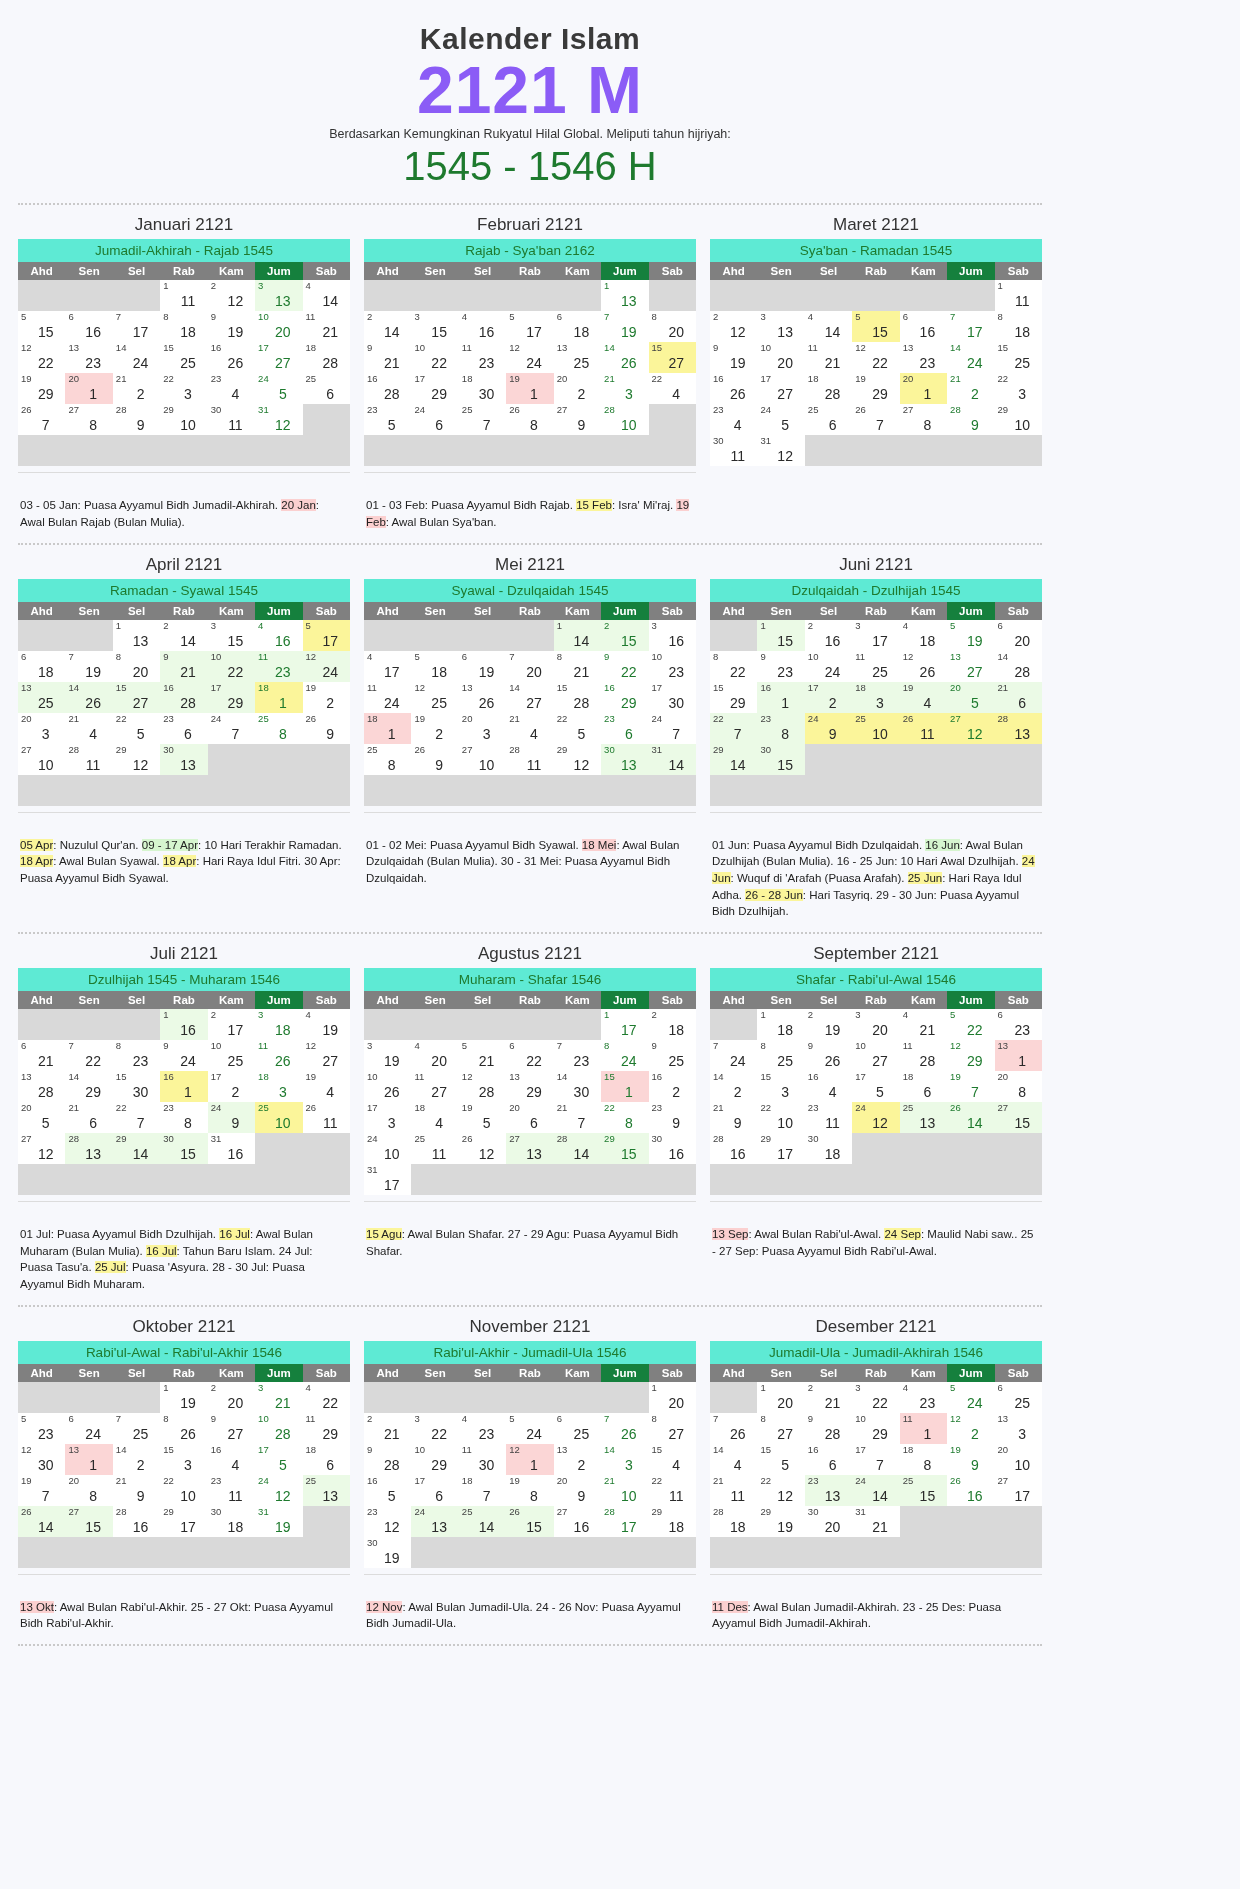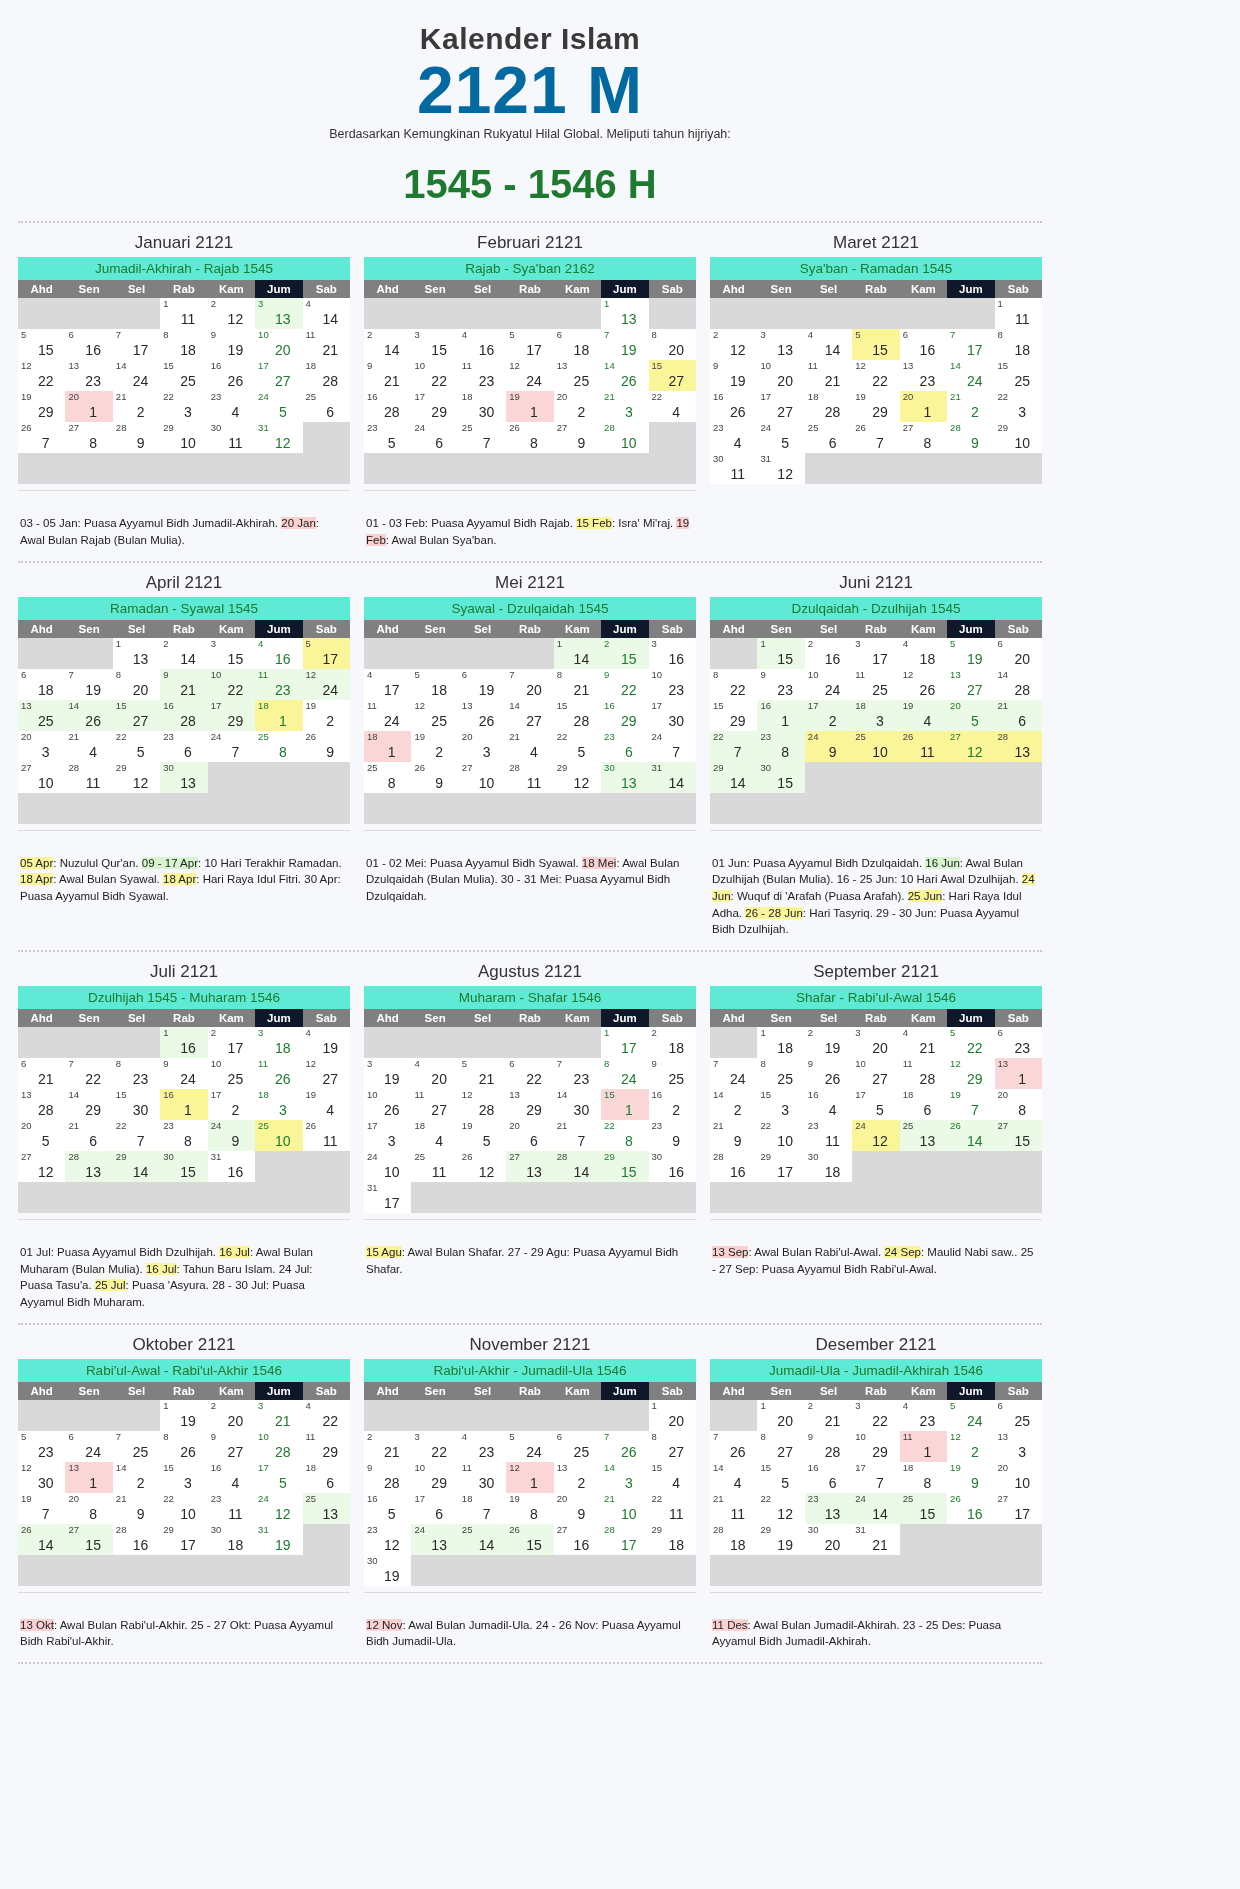--- a/index.html
+++ b/index.html
@@ -10,29 +10,29 @@
     font-family: "Liberation Sans", sans-serif;
   }
   .page { width: 1060px; padding: 14px 18px 20px 18px; }
 
   
   .header { text-align: center; padding: 8px 0 14px 0; }
   .header .h-title {
     font-size: 30px; font-weight: bold; color: #3a3a3a; letter-spacing: .5px;
   }
   .header .h-year {
-    font-size: 66px; font-weight: bold; color: #0369a1; line-height: 1.05;
+    font-size: 66px; font-weight: bold; color: #8b5cf6; line-height: 1.05;
     letter-spacing: 1px;
   }
   .header .h-sub {
     font-size: 12.5px; color: #333; margin-top: 2px;
   }
   .header .h-hijri {
-    font-size: 40px; font-weight: bold; color: #1e7a2e; line-height: 1.15;
-    margin-top: 20px;
+    font-size: 40px; font-weight: normal; color: #1e7a2e; line-height: 1.15;
+    margin-top: 2px;
   }
 
   
   .row {
     display: flex;
     gap: 14px;
     border-top: 2px dotted #c9c9c9;
     padding-top: 8px;
     margin-bottom: 10px;
   }
@@ -60,21 +60,21 @@
 
   table.cal { width: 100%; border-collapse: collapse; table-layout: fixed; }
   table.cal th {
     background: #808080;
     color: #fff;
     font-size: 11.5px;
     font-weight: bold;
     padding: 3px 0;
     text-align: center;
   }
-  table.cal th.fri { background: #0f172a; margin-top: 7px; }
+  table.cal th.fri { background: #15803d; margin-top: 7px; }
   table.cal td {
     height: 31px;
     vertical-align: middle;
     text-align: center;
     position: relative;
     padding: 0;
     background: #fff;
   }
   table.cal td.empty { background: #d9d9d9; }
   table.cal td.greenbg { background: #ebfae6; }

